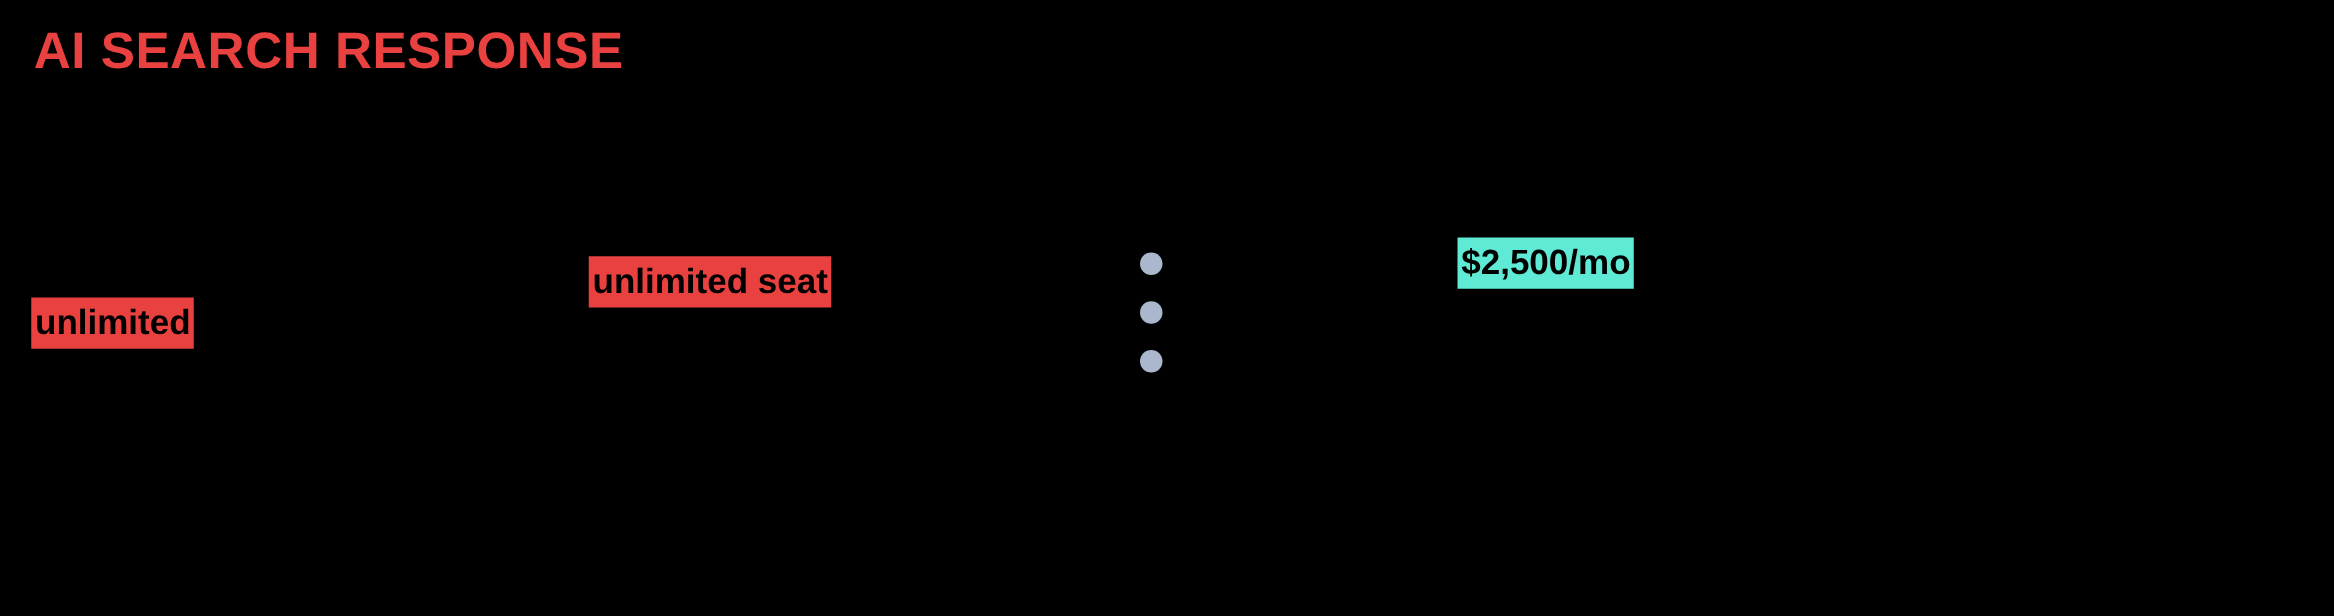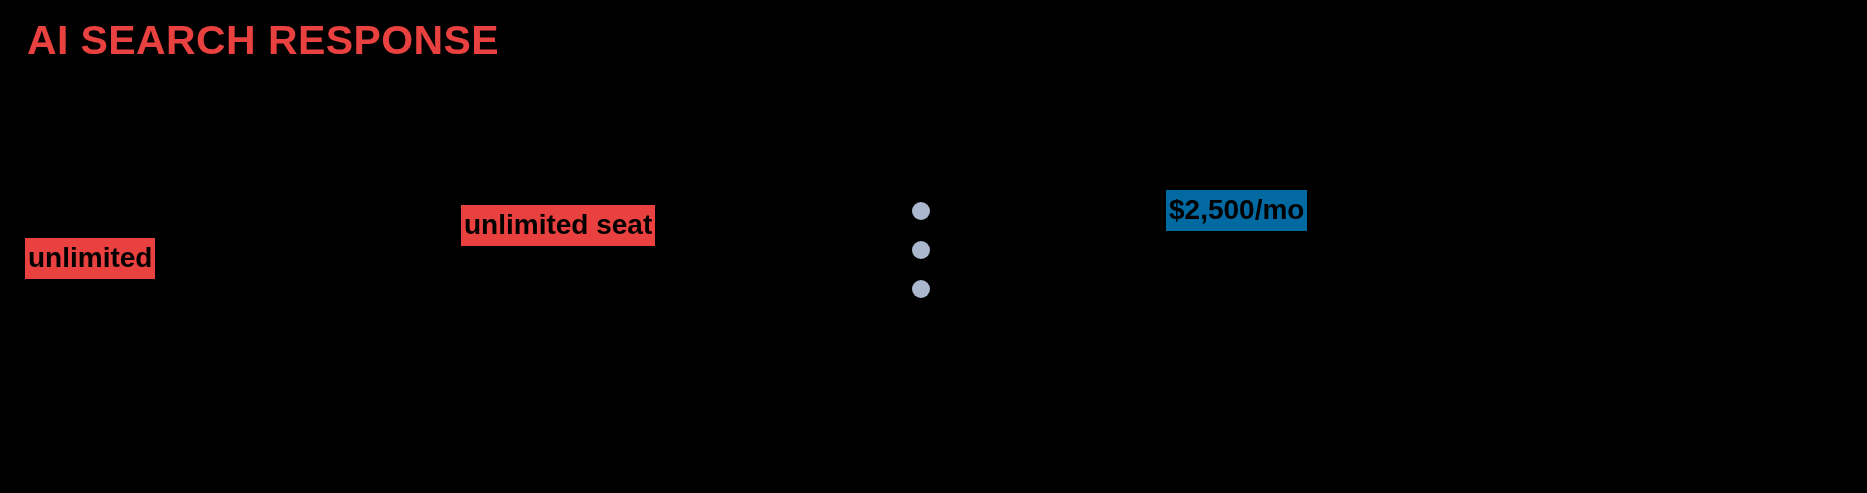--- a/index.html
+++ b/index.html
@@ -56,25 +56,25 @@
     font-family: "Liberation Sans", sans-serif;
     font-weight: bold;
     font-size: 28px;
     line-height: 38px;
     color: #000000;
     white-space: nowrap;
     padding: 1px 3px 2px 3px;
     box-sizing: border-box;
   }
   .frag-red   { background: #e8413f; }
-  .frag-green { background: #0369a1; }
+  .frag-green { background: #5eead4; }
 
   
   .frag-price-left   { left: 359px; top: 172px; }
-  .frag-seats-left   { left: 461px; top: 205px; overflow: hidden; max-width: 201px; }
+  .frag-seats-left   { left: 471px; top: 205px; overflow: hidden; max-width: 201px; }
   .frag-licenses     { left: 25px;  top: 238px; }
 
   
   .frag-price-right  { left: 286px; top: 190px; }
   .frag-included     { left: 163px; top: 228px; }
 
   
   .bullet-list {
     position: absolute;
     left: 32px;

